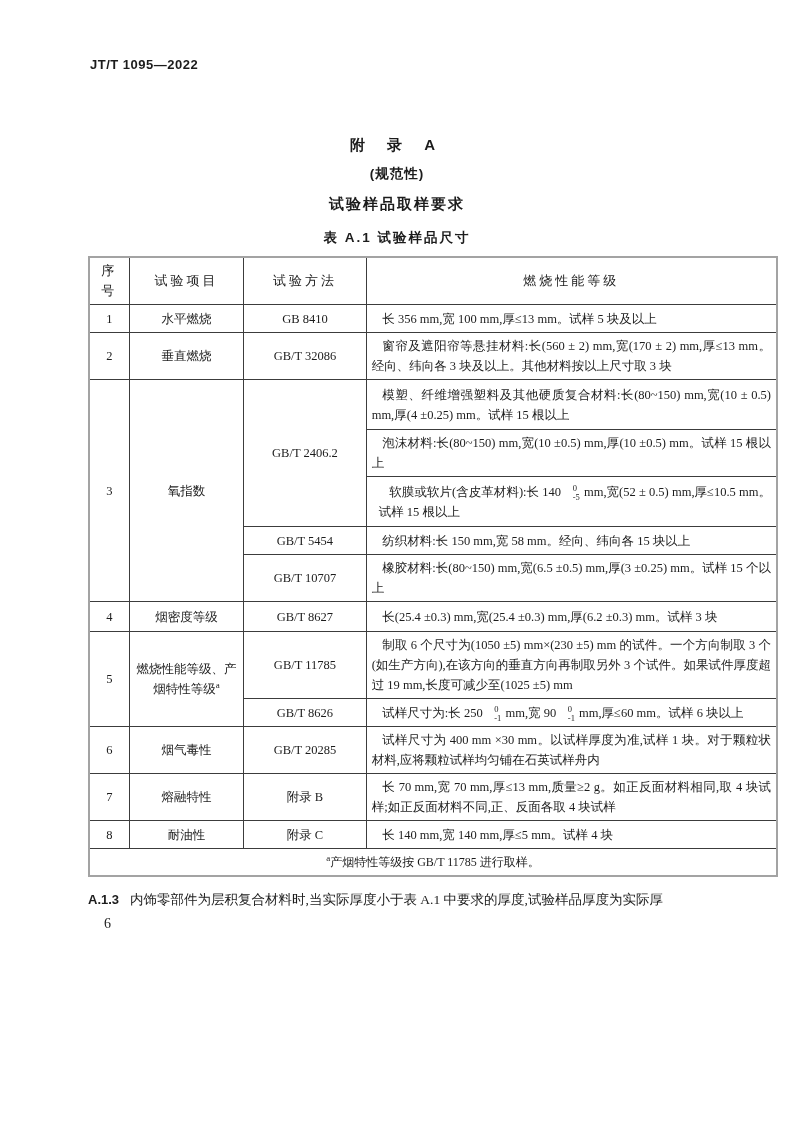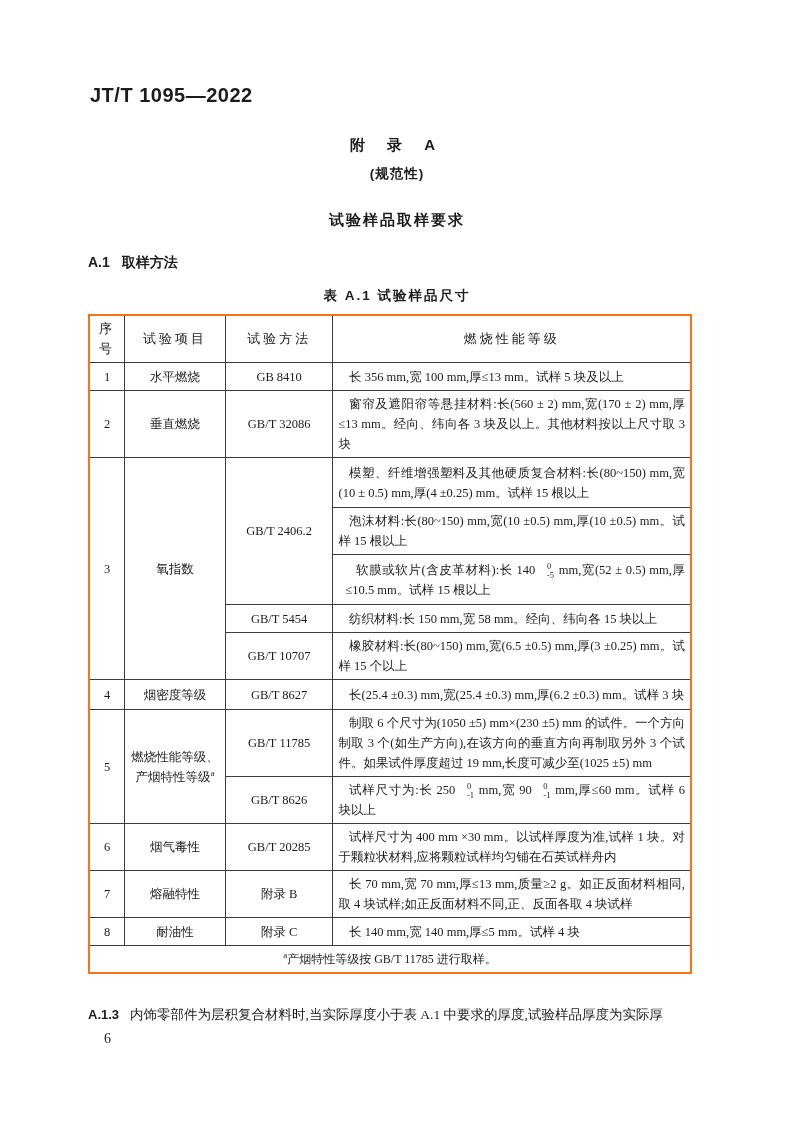--- a/index.html
+++ b/index.html
@@ -3,58 +3,58 @@
 <meta charset="utf-8">
 <style>
   * { margin:0; padding:0; box-sizing:border-box; }
   html,body { background:#ffffff; }
   body {
     width:794px; height:1123px; position:relative;
     font-family:"Liberation Serif","DejaVu Serif",serif;
     color:#1c1c1c;
   }
   .doc-header {
-    position:absolute; top:84px; left:90px;
+    position:absolute; top:57px; left:90px;
     font-family:"Liberation Sans","DejaVu Sans",sans-serif;
-    font-weight:bold; font-size:20px; letter-spacing:0.5px;
+    font-weight:bold; font-size:13px; letter-spacing:0.5px;
   }
   .content { position:absolute; top:0; left:88px; width:618px; }
   .title-block { margin-top:136px; text-align:center; }
   .title-appendix {
     font-family:"Liberation Sans",sans-serif; font-weight:bold;
     font-size:15px; letter-spacing:9px;
   }
   .title-normative {
     font-family:"Liberation Sans",sans-serif; font-weight:bold;
     font-size:13.5px; margin-top:10px; letter-spacing:1px;
   }
   .title-subject {
     font-family:"Liberation Sans",sans-serif; font-weight:bold;
-    font-size:15px; margin-top:28px; letter-spacing:2px;
+    font-size:15px; margin-top:12px; letter-spacing:2px;
   }
   .sec-head {
     margin-top:24px;
     font-family:"Liberation Sans",sans-serif; font-weight:bold; font-size:14px;
   }
   .sec-head .lbl { margin-right:12px; }
   .para {
     margin-top:5px; font-size:13.5px; line-height:26px;
     text-align:justify;
   }
   .plabel {
     font-family:"Liberation Sans",sans-serif; font-weight:bold;
     margin-right:11px; font-size:13px;
   }
   .table-title {
     margin:15px 0 9px 0; text-align:center;
     font-family:"Liberation Sans",sans-serif; font-weight:bold;
     font-size:13.5px; letter-spacing:2px;
   }
   table.sample {
-    width:604px; border-collapse:collapse; border:2px solid #f97316;
+    width:690px; border-collapse:collapse; border:2px solid #a3a3a3;
     font-size:12.5px; line-height:20px;
   }
   table.sample td, table.sample th {
     border:1px solid #3c3c3c; padding:3px 5px; vertical-align:middle;
     font-weight:normal;
   }
   th.h { text-align:center; letter-spacing:3px; height:28px; font-size:13px; }
   td.c-num  { width:36px;  text-align:center; }
   td.c-item { width:103px; text-align:center; padding:3px 8px; }
   td.c-method { width:110px; text-align:center; }
@@ -74,41 +74,38 @@
   tr.h-r7 td { height:46px; }
   tr.h-r8 td { height:28px; }
   tr.h-fn td { height:26px; }
   td.fn-cell { text-align:center; font-size:12px; padding-left:16px; }
   sup.note { font-size:9px; vertical-align:super; line-height:0; }
   .tol {
     display:inline-block; vertical-align:-4px; line-height:1.05;
     font-size:8.5px; text-align:left; margin:0 1px;
   }
   .tol span { display:block; }
-  .para-bottom { margin-top:28px; }
+  .para-bottom { margin-top:10px; }
   .page-num {
     margin-top:3px; font-size:14px; padding-left:16px;
   }
 </style>
 </head>
 <body>
 
 <div class="doc-header">JT/T 1095—2022</div>
 
 <div class="content">
 
   <div class="title-block">
     <div class="title-appendix">附 录 A</div>
     <div class="title-normative">(规范性)</div>
     <div class="title-subject">试验样品取样要求</div>
   </div>
 
-  <div class="sec-head">
-    <span class="lbl">A.1</span><span>取样方法</span>
-  </div>
 
 
 
   <div class="table-title">表 A.1  试验样品尺寸</div>
 
   <table class="sample">
     <tbody>
         <tr>
       <th class="h">序号</th>
       <th class="h">试验项目</th>

